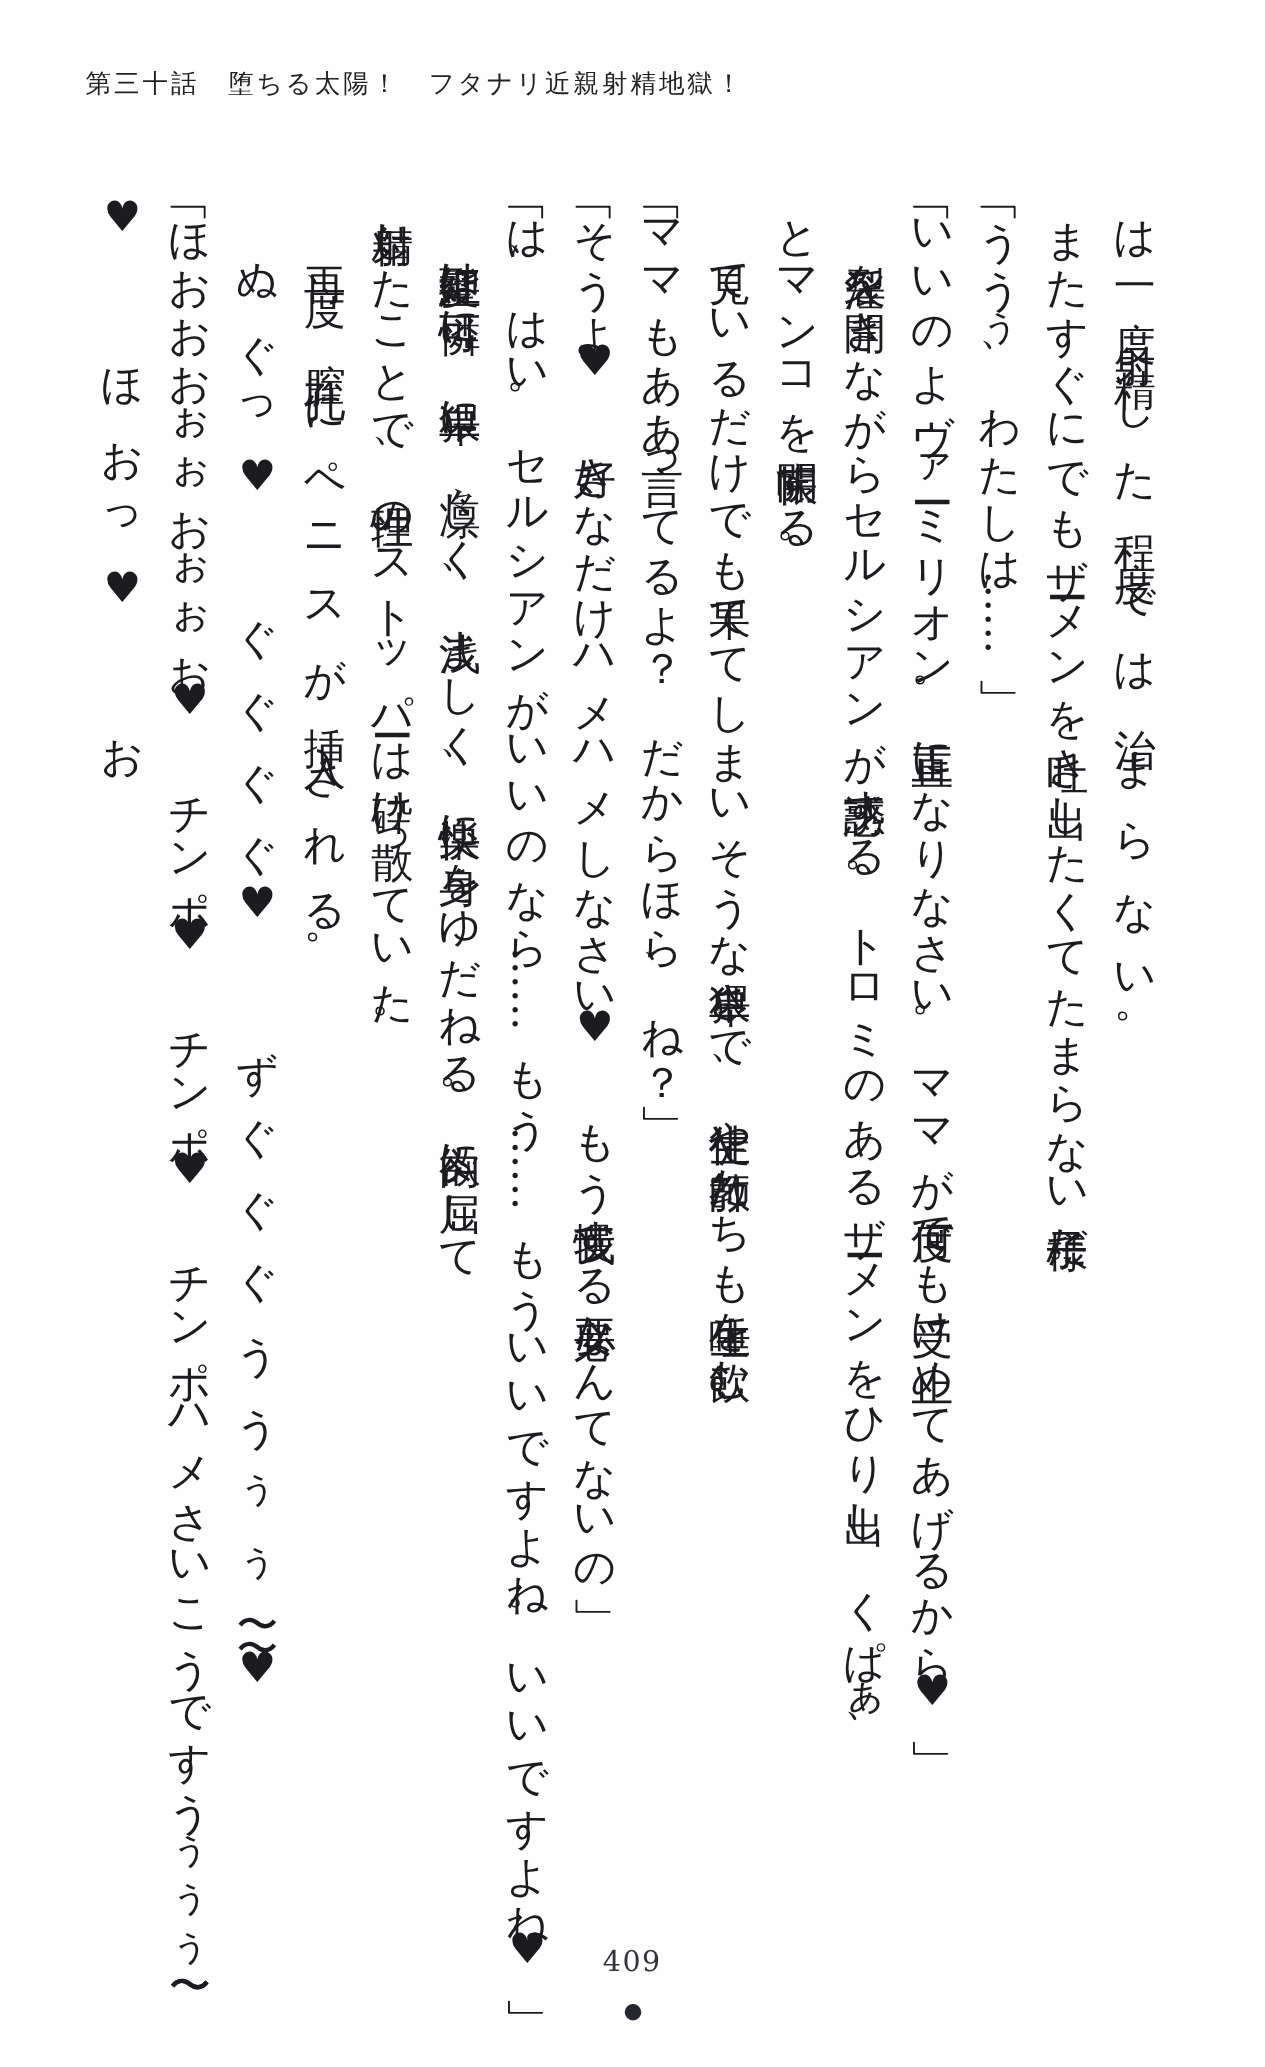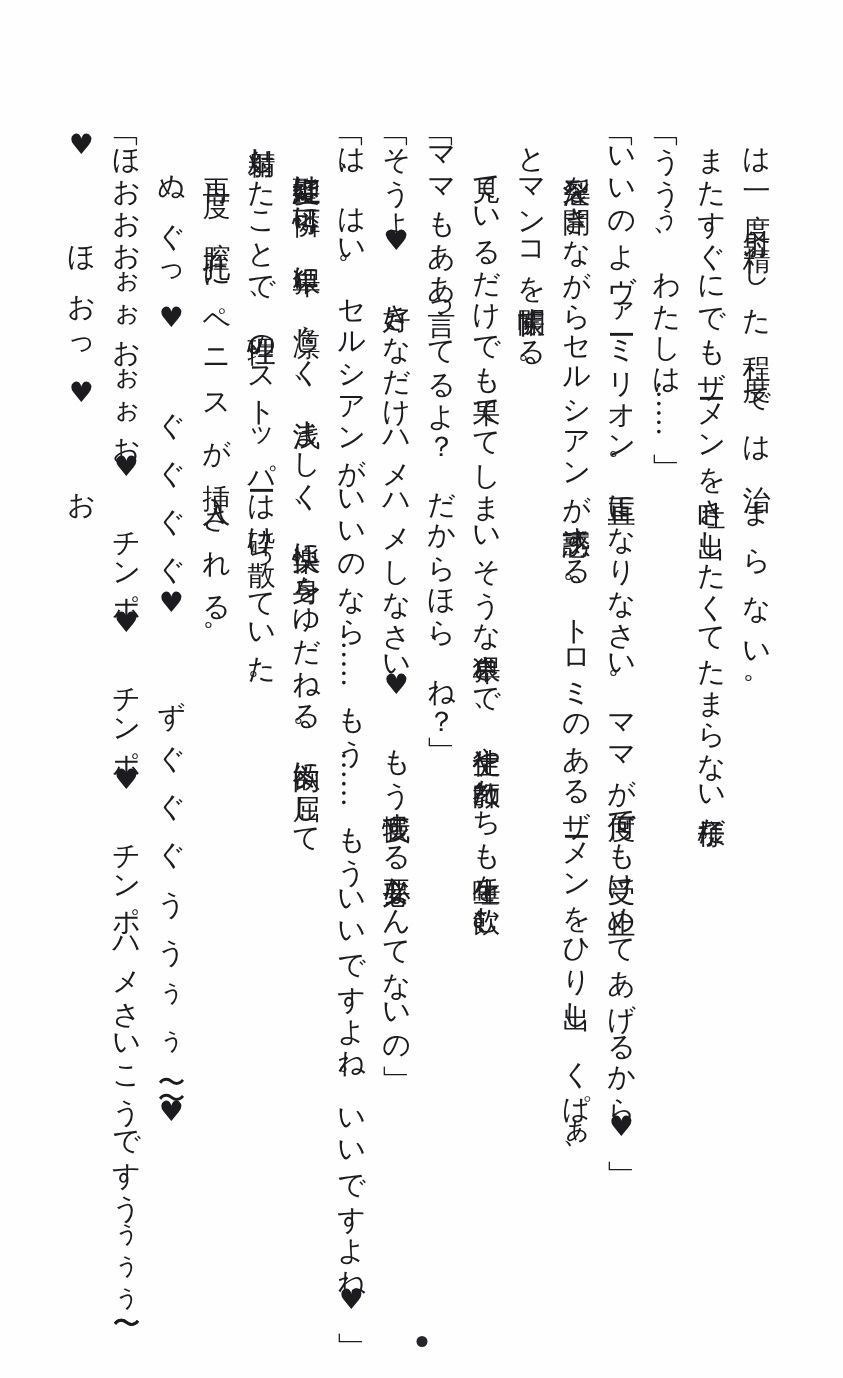--- a/index.html
+++ b/index.html
@@ -64,35 +64,37 @@
     width: 11px;
     height: 11px;
     border-radius: 50%;
     background: #26262e;
   }
 </style>
 </head>
 <body>
 
 <div class="page">
+  <div class="chapter-header">第三十話　堕ちる太陽！　フタナリ近親射精地獄！</div>
 
   <div class="text-area" id="text-area">
       <div class="line" style="letter-spacing: 16px;">は一度射精した程度では治まらない。</div>
       <div class="line" style="letter-spacing: 0px;">またすぐにでもザーメンを吐き出したくてたまらない様子だ。</div>
       <div class="line" style="letter-spacing: 0px;">「ううぅ、わたしは……」</div>
       <div class="line" style="letter-spacing: 0px;">「いいのよヴァーミリオン。正直になりなさい。ママが何度でも受け止めてあげるから♥」</div>
       <div class="line indent" style="letter-spacing: 0px;">淫裂を開きながらセルシアンが誘惑する。トロミのあるザーメンをひり出し、くぱぁ、</div>
       <div class="line" style="letter-spacing: 0px;">とマンコを開帳する。</div>
       <div class="line indent" style="letter-spacing: 0px;">見ているだけでも果ててしまいそうな卑猥さで、生徒や教師たちも生唾を飲む。</div>
       <div class="line" style="letter-spacing: 0px;">「ママもああ言ってるよ？　だからほら、ね？」</div>
       <div class="line" style="letter-spacing: 0px;">「そうよ♥　好きなだけハメハメしなさい♥　もう我慢する必要なんてないの」</div>
       <div class="line" style="letter-spacing: 0px;">「は、はい。セルシアンがいいのなら……もう……もういいですよね。いいですよね♥」</div>
       <div class="line indent" style="letter-spacing: 0px;">紅髪聖姫は可憐に、卑猥に、凛々しく、浅ましく、快楽に身をゆだねる。肉欲に屈して</div>
       <div class="line" style="letter-spacing: 0px;">射精したことで、理性のストッパーは砕け散っていた。</div>
       <div class="line indent" style="letter-spacing: 12px;">再度、膣孔にペニスが挿入される。</div>
       <div class="line indent" style="letter-spacing: 16px;">ぬぐっ♥　ぐぐぐぐ♥　ずぐぐぐううぅぅ〜〜♥</div>
       <div class="line" style="letter-spacing: 0px;">「ほおおおぉぉおぉぉお♥　チンポ♥　チンポ♥　チンポハメさいこうですうぅぅぅ〜〜</div>
       <div class="line" style="letter-spacing: 18px;">♥　ほおっ♥　お</div>
     </div>
 
+  <div class="page-number">409</div>
 
   <div class="footer-dot"></div>
 </div>
 
 </body></html>

